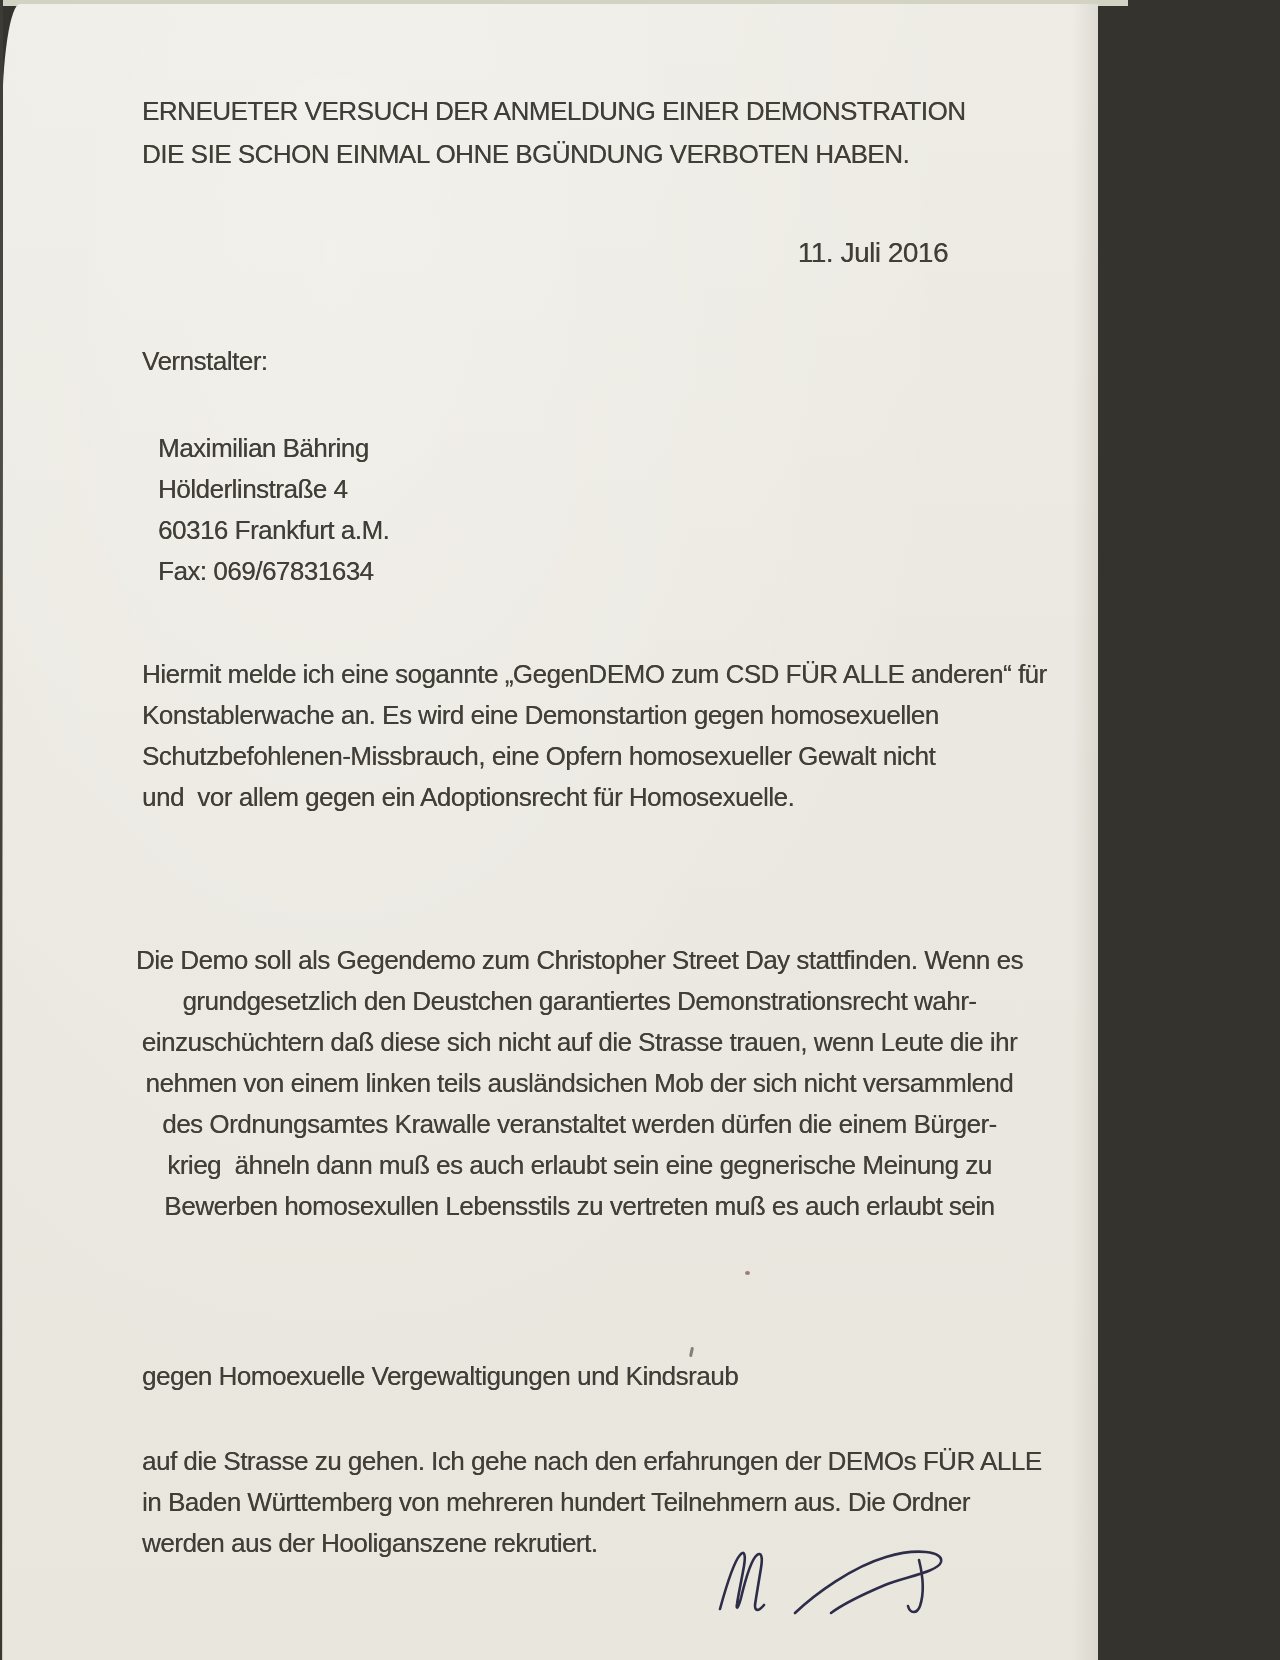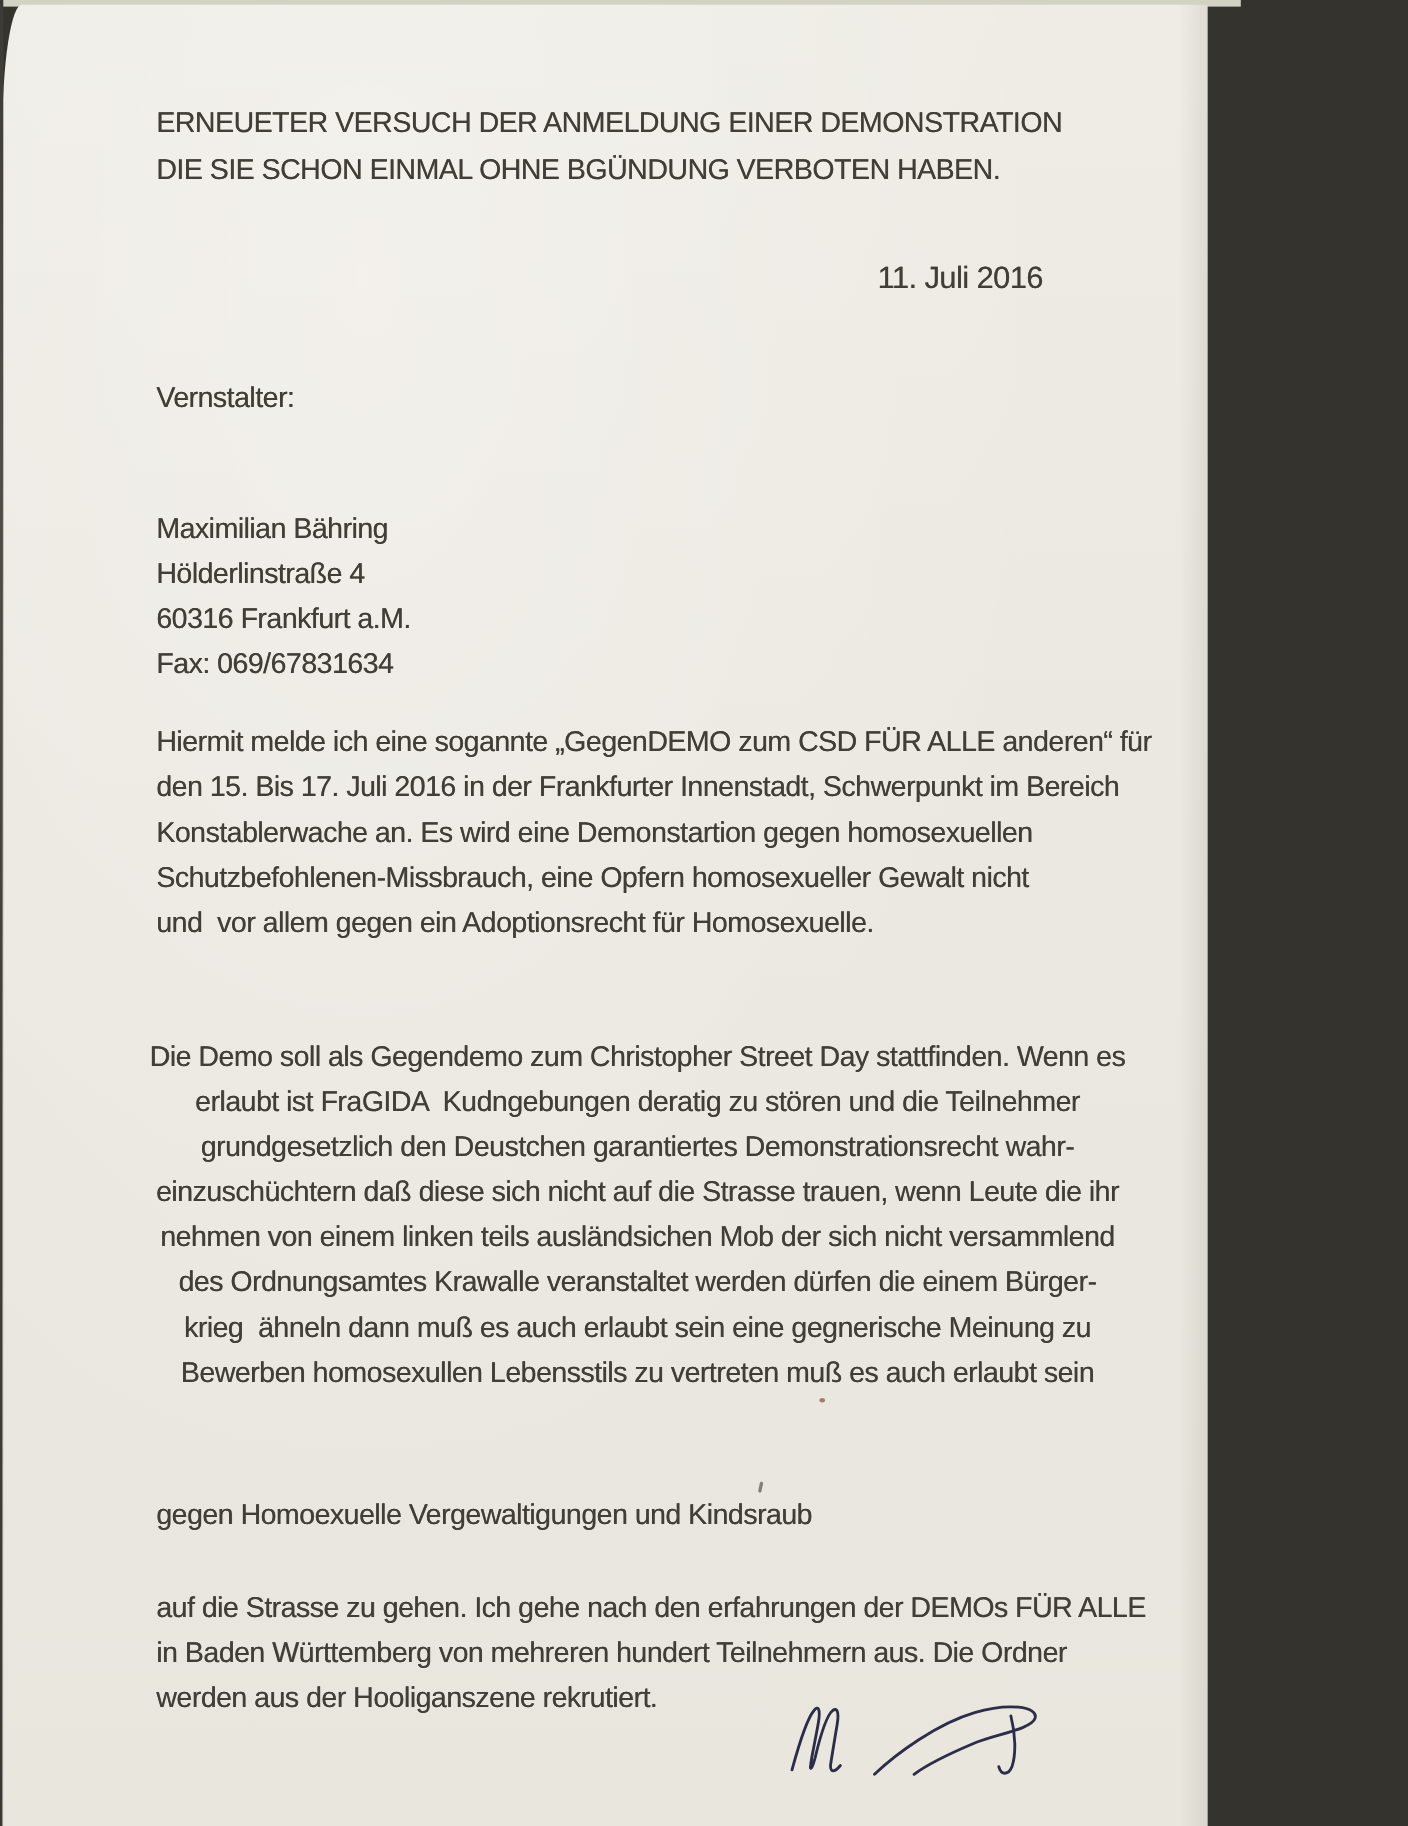--- a/index.html
+++ b/index.html
@@ -92,38 +92,36 @@
   </div>
 
   <div class="txt date-block" style="right:180px; top:232px;">
     <div class="line">11. Juli 2016</div>
   </div>
 
   <div class="txt" style="left:142px; top:341px;">
     <div class="line">Vernstalter:</div>
   </div>
 
-  <div class="txt" style="left:142px; top:428px;margin-top:32px;">
+  <div class="txt" style="left:158px; top:428px;">
     <div class="line">Maximilian Bähring</div>
     <div class="line">Hölderlinstraße 4</div>
     <div class="line">60316 Frankfurt a.M.</div>
     <div class="line">Fax: 069/67831634</div>
   </div>
 
   <div class="txt" style="left:142px; top:654px;">
     <div class="line">Hiermit melde ich eine sogannte „GegenDEMO zum CSD FÜR ALLE anderen“ für</div>
-    <div class="line">den 15. Bis 17. Juli 2016 in der Frankfurter Innenstadt, Schwerpunkt im Bereich</div>
     <div class="line">Konstablerwache an. Es wird eine Demonstartion gegen homosexuellen</div>
     <div class="line">Schutzbefohlenen-Missbrauch, eine Opfern homosexueller Gewalt nicht</div>
     <div class="line">und  vor allem gegen ein Adoptionsrecht für Homosexuelle.</div>
   </div>
 
   <div class="txt" style="left:136px; top:940px;text-align:center;">
     <div class="line">Die Demo soll als Gegendemo zum Christopher Street Day stattfinden. Wenn es</div>
-    <div class="line">erlaubt ist FraGIDA  Kudngebungen deratig zu stören und die Teilnehmer</div>
     <div class="line">grundgesetzlich den Deustchen garantiertes Demonstrationsrecht wahr-</div>
     <div class="line">einzuschüchtern daß diese sich nicht auf die Strasse trauen, wenn Leute die ihr</div>
     <div class="line">nehmen von einem linken teils ausländsichen Mob der sich nicht versammlend</div>
     <div class="line">des Ordnungsamtes Krawalle veranstaltet werden dürfen die einem Bürger-</div>
     <div class="line">krieg  ähneln dann muß es auch erlaubt sein eine gegnerische Meinung zu</div>
     <div class="line">Bewerben homosexullen Lebensstils zu vertreten muß es auch erlaubt sein</div>
   </div>
 
   <div class="txt" style="left:142px; top:1356px;">
     <div class="line">gegen Homoexuelle Vergewaltigungen und Kindsraub</div>

